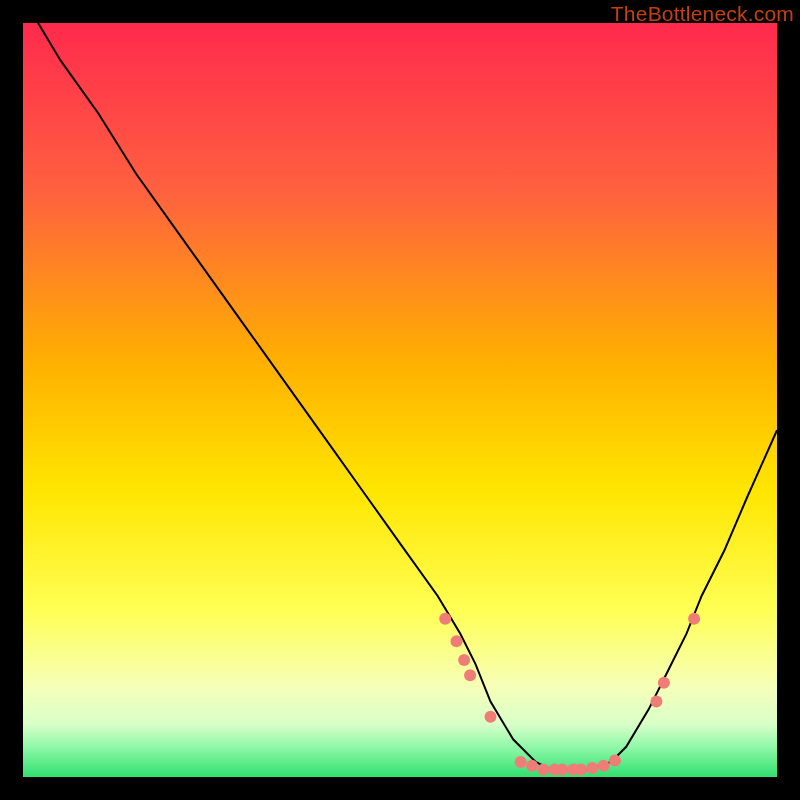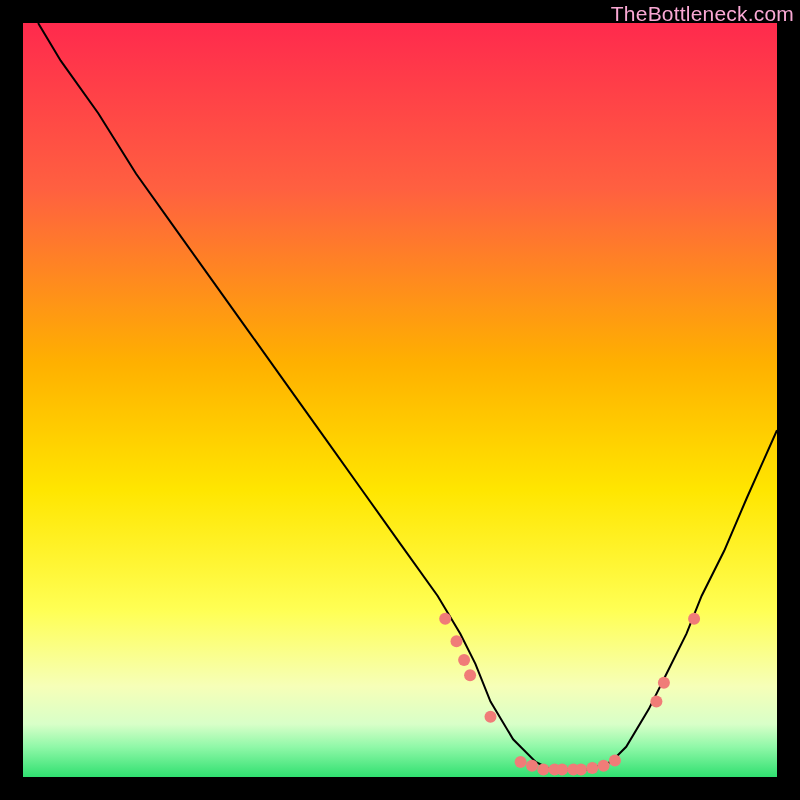--- a/index.html
+++ b/index.html
@@ -16,21 +16,21 @@
     left: 23px;
     top: 23px;
     width: 754px;
     height: 754px;
     background: #ffffff;
   }
   .attribution {
     position: absolute;
     top: 2px;
     right: 6px;
-    color: #f9a8d4;
+    color: #c2410c;
     font-size: 21px;
     font-weight: 540;
     letter-spacing: 0.2px;
     font-family: Arial, Helvetica, sans-serif;
   }
   svg.plot {
     position: absolute;
     left: 0;
     top: 0;
     width: 754px;

